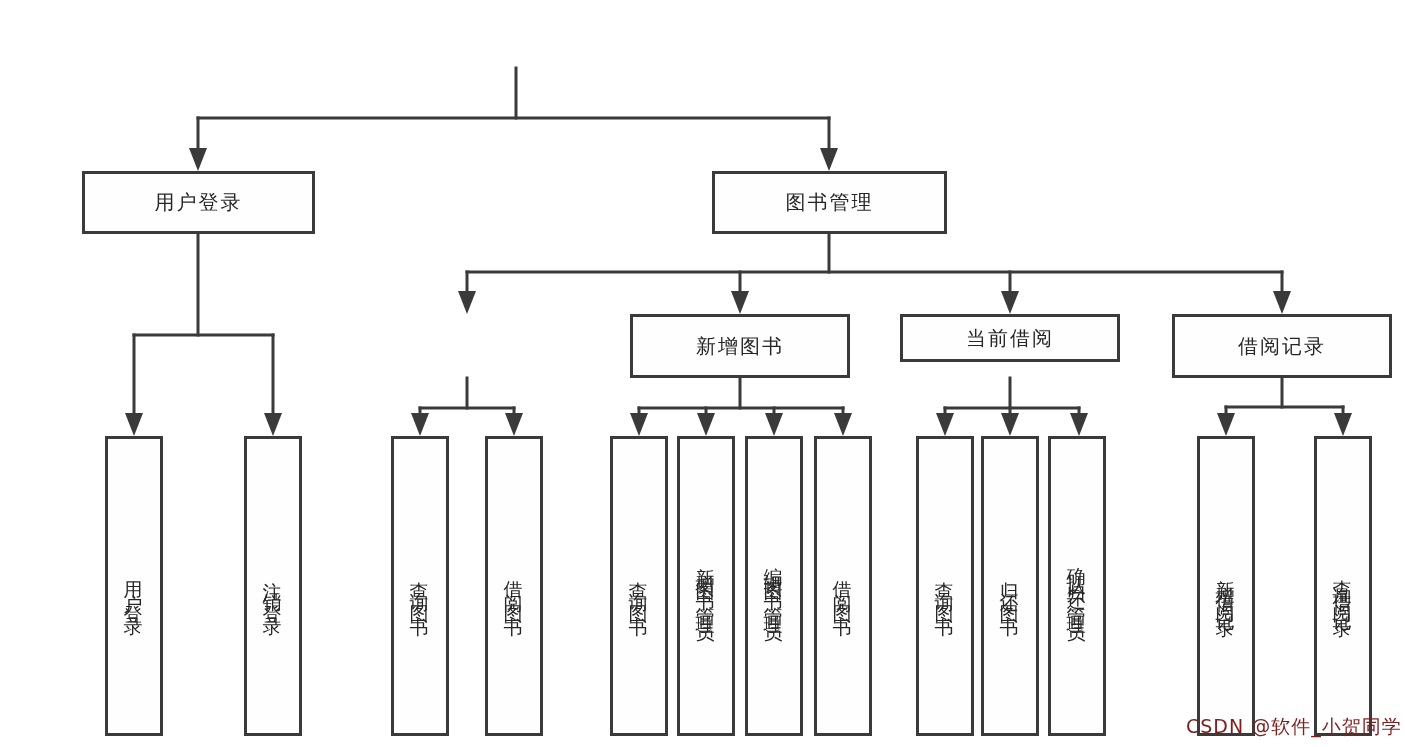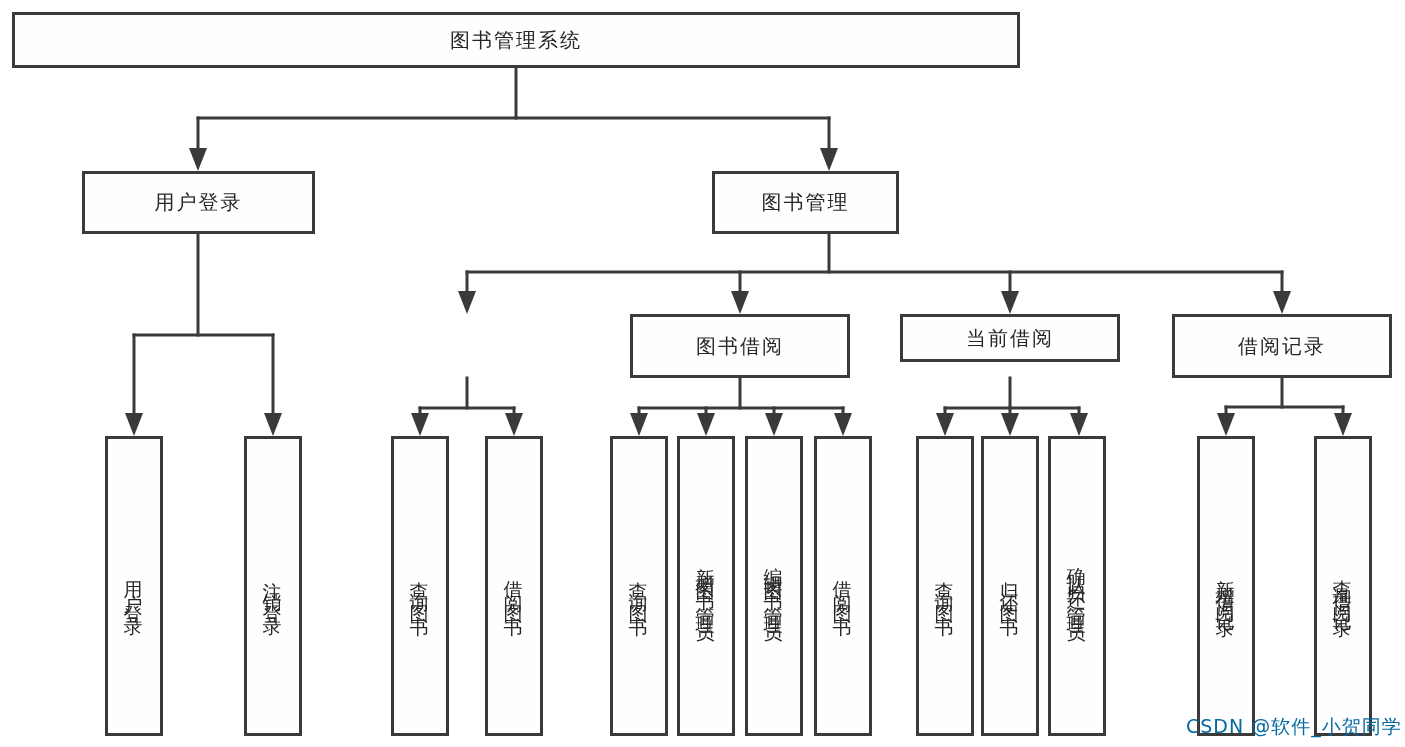--- a/index.html
+++ b/index.html
@@ -21,21 +21,21 @@
     align-items:center;
     justify-content:center;
     font-size:20px;
     letter-spacing:2px;
     color:#262626;
     text-align:center;
   }
   
   .b-root   {left:12px;  top:12px;  width:1008px; height:56px;}
   .b-login  {left:82px;  top:171px; width:233px;  height:63px;}
-  .b-mgmt   {left:712px; top:171px; width:187px;  height:63px;font-family:Liberation Serif, serif;}
+  .b-mgmt   {left:712px; top:171px; width:235px;  height:63px;font-family:Liberation Serif, serif;}
   .b-newrec {left:362px; top:314px; width:210px;  height:64px;}
   .b-borrow {left:630px; top:314px; width:220px;  height:64px;}
   .b-current{left:900px; top:314px; width:220px;  height:48px;}
   .b-records{left:1172px;top:314px; width:220px;  height:64px;}
   
   .v{
     top:436px;width:58px;height:300px;
     writing-mode:vertical-rl;
     text-orientation:mixed;
     font-size:19px;
@@ -53,21 +53,21 @@
   .l8 {left:814px;}
   .l9 {left:916px;}
   .l10{left:981px;}
   .l11{left:1048px;}
   .l12{left:1197px;}
   .l13{left:1314px;}
   .watermark{
     position:absolute;
     left:1186px;top:714px;
     font-size:19px;
-    color:#0369a1;
+    color:#7f1d1d;
     letter-spacing:1px;
     white-space:nowrap;
   }
 </style>
 </head>
 <body>
 
 <div id="canvas">
 
   <svg id="wires" viewBox="0 0 1405 747" xmlns="http://www.w3.org/2000/svg">
@@ -129,26 +129,25 @@
       <path d="M765,413 L783,413 L774,436 Z"></path>
       <path d="M834,413 L852,413 L843,436 Z"></path>
       <path d="M936,413 L954,413 L945,436 Z"></path>
       <path d="M1001,413 L1019,413 L1010,436 Z"></path>
       <path d="M1070,413 L1088,413 L1079,436 Z"></path>
       <path d="M1217,413 L1235,413 L1226,436 Z"></path>
       <path d="M1334,413 L1352,413 L1343,436 Z"></path>
     </g>
   </svg>
 
-  <div class="box b-root">图书管理系统</div>
 
   <div class="box b-login">用户登录</div>
   <div class="box b-mgmt">图书管理</div>
 
-  <div class="box b-borrow">图书借阅</div>
+  <div class="box b-borrow">新增图书</div>
   <div class="box b-current">当前借阅</div>
   <div class="box b-records">借阅记录</div>
 
   <div class="box v l1">用户登录</div>
   <div class="box v l2">注销登录</div>
 
   <div class="box v l3">查询图书</div>
   <div class="box v l4">借阅图书</div>
 
   <div class="box v l5">查询图书</div>

